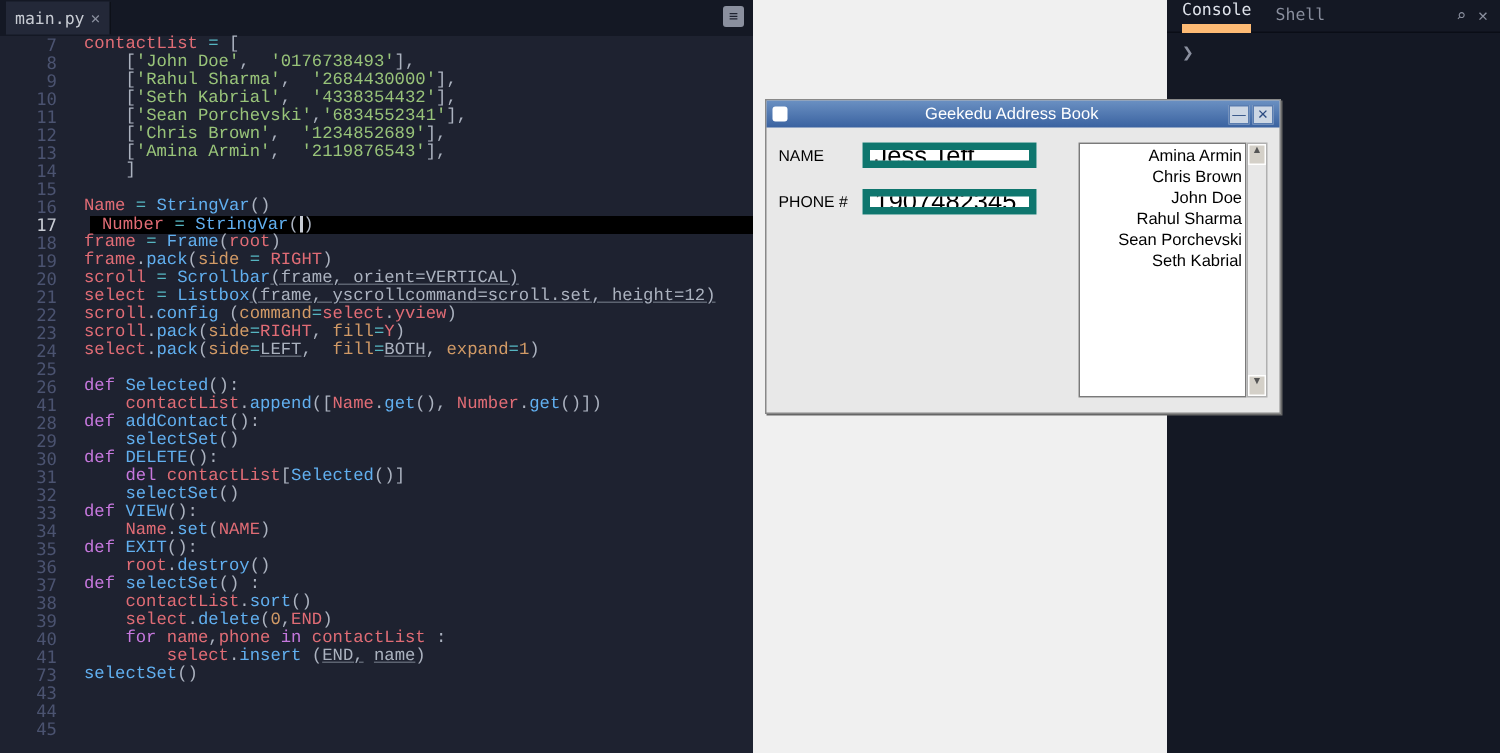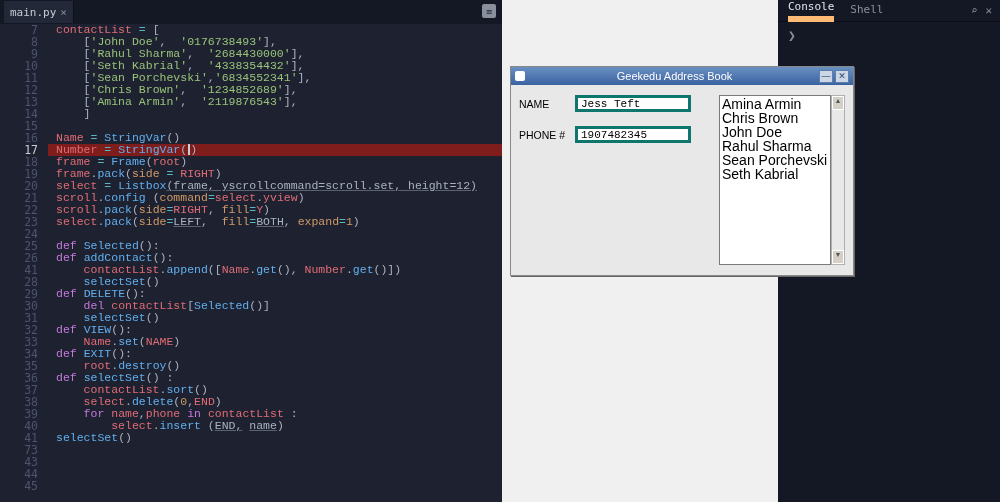--- a/index.html
+++ b/index.html
@@ -23,21 +23,21 @@
   }
   .tab .close { color: #8a8f9e; cursor: pointer; font-size: 11px; }
   .tab-settings { position:absolute; right:6px; top:4px; width:14px; height:14px; background:#8a8f9e; border-radius:2px; display:flex; align-items:center; justify-content:center; font-size:10px; color:#1e2230;}
 
   .code-area { display: flex; height: calc(100% - 24px); font-size: 11.5px; line-height: 12px; }
   .gutter { width: 48px; text-align: right; padding-right: 10px; color: #4b5370; user-select: none; }
   .gutter .ln { height: 12px; }
   .gutter .ln.current { color: #c8ccd4; padding-left: 20px; }
   .code { flex: 1; position: relative; font-family: Liberation Mono, monospace; }
   .line { height: 12px; white-space: pre; padding-left: 8px; }
-  .line.current { background: #7f1d1d; }
+  .line.current { background: #000000; margin-left: 12px; }
   .line.current::before { content:""; position:absolute; left:-48px; width:48px; height:12px; background:#2b3350; z-index:-1;}
 
   
   .kw { color: #c678dd; }
   .fn { color: #61afef; }
   .str { color: #98c379; }
   .num { color: #d19a66; }
   .op { color: #56b6c2; }
   .id { color: #e06c75; }
   .prm { color: #d19a66; }
@@ -58,28 +58,28 @@
   }
   .titlebar .icon { width: 10px; height: 10px; background: #fff; border-radius: 2px; margin-right: 5px;}
   .titlebar .title { flex: 1; text-align: center; }
   .win-controls { display:flex; gap:2px;}
   .win-btn { width: 14px; height: 13px; background: #cdd7e4; border:1px solid #5a7db0; color:#2a4a80; font-size:9px; display:flex; align-items:center; justify-content:center; cursor:pointer;}
   .win-body { display: flex; padding: 10px 8px; height: calc(100% - 18px); }
   .form-col { flex: 0 0 200px; }
   .form-row { display: flex; align-items: center; margin-bottom: 14px; }
   .form-row label { width: 56px; font-size: 10.5px; }
   .text-input {
-    width: 116px; height: 17px; border: 3px solid #0f766e;
-    background: #fff; font-family: Liberation Mono, monospace; font-size: 11px;
+    width: 116px; height: 17px; border: 5px solid #0f766e;
+    background: #fff; font-family: Liberation Sans, sans-serif; font-size: 17px;
     padding: 0 3px; color:#000;
   }
   .listbox-wrap { flex: 1; display: flex; }
   .listbox {
     flex:1; background: #fff; border: 1px solid #7a7a7a;
-    font-size: 14px; padding: 1px 2px; line-height: 14px; color:#000;
+    font-size: 11px; padding: 1px 2px; line-height: 14px; color:#000;text-align:right;
   }
   .scrollbar-v { width: 14px; background: #e8e8e8; border: 1px solid #b0b0b0; display:flex; flex-direction:column;}
   .sb-btn { height:14px; background:#d4d0c8; border:1px solid #fff; font-size:7px; text-align:center; color:#555;}
   .sb-track { flex:1; background:#e8e8e8;}
 
   .console-area { flex: 1; background: #141824; }
   .console-tabs { height: 22px; display:flex; align-items:center; gap:16px; padding:0 10px; font-size:11px; border-bottom:1px solid #0a0d16; position:relative;}
   .ctab { color:#8a8f9e; cursor:pointer; padding-bottom:3px;}
   .ctab.active { color:#e0e4ec; border-bottom: 6px solid #fdba74;}
   .console-icons { position:absolute; right:8px; display:flex; gap:8px; font-size:11px; color:#8a8f9e;}
@@ -145,28 +145,29 @@
         <div class="line"><span class="pn">    [</span><span class="str">'Seth Kabrial'</span><span class="pn">,  </span><span class="str">'4338354432'</span><span class="pn">],</span></div>
         <div class="line"><span class="pn">    [</span><span class="str">'Sean Porchevski'</span><span class="pn">,</span><span class="str">'6834552341'</span><span class="pn">],</span></div>
         <div class="line"><span class="pn">    [</span><span class="str">'Chris Brown'</span><span class="pn">,  </span><span class="str">'1234852689'</span><span class="pn">],</span></div>
         <div class="line"><span class="pn">    [</span><span class="str">'Amina Armin'</span><span class="pn">,  </span><span class="str">'2119876543'</span><span class="pn">],</span></div>
         <div class="line"><span class="pn">    ]</span></div>
         <div class="line"><span class="pn"></span></div>
         <div class="line"><span class="id">Name</span><span class="pn"> </span><span class="op">=</span><span class="pn"> </span><span class="fn">StringVar</span><span class="pn">()</span></div>
         <div class="line current"><span class="id">Number</span><span class="pn"> </span><span class="op">=</span><span class="pn"> </span><span class="fn">StringVar</span><span class="pn">(</span><span class="cursor"></span><span class="pn">)</span></div>
         <div class="line"><span class="id">frame</span><span class="pn"> </span><span class="op">=</span><span class="pn"> </span><span class="fn">Frame</span><span class="pn">(</span><span class="id">root</span><span class="pn">)</span></div>
         <div class="line"><span class="id">frame</span><span class="pn">.</span><span class="fn">pack</span><span class="pn">(</span><span class="prm">side</span><span class="pn"> </span><span class="op">=</span><span class="pn"> </span><span class="id">RIGHT</span><span class="pn">)</span></div>
+        <div class="line"><span class="id">scroll</span><span class="pn"> </span><span class="op">=</span><span class="pn"> </span><span class="fn">Scrollbar</span><span class="ul">(frame, orient=VERTICAL)</span></div>
         <div class="line"><span class="id">select</span><span class="pn"> </span><span class="op">=</span><span class="pn"> </span><span class="fn">Listbox</span><span class="ul">(frame, yscrollcommand=scroll.set, height=12)</span></div>
         <div class="line"><span class="id">scroll</span><span class="pn">.</span><span class="fn">config</span><span class="pn"> (</span><span class="prm">command</span><span class="op">=</span><span class="id">select</span><span class="pn">.</span><span class="id">yview</span><span class="pn">)</span></div>
         <div class="line"><span class="id">scroll</span><span class="pn">.</span><span class="fn">pack</span><span class="pn">(</span><span class="prm">side</span><span class="op">=</span><span class="id">RIGHT</span><span class="pn">, </span><span class="prm">fill</span><span class="op">=</span><span class="id">Y</span><span class="pn">)</span></div>
         <div class="line"><span class="id">select</span><span class="pn">.</span><span class="fn">pack</span><span class="pn">(</span><span class="prm">side</span><span class="op">=</span><span class="ul">LEFT</span><span class="pn">,  </span><span class="prm">fill</span><span class="op">=</span><span class="ul">BOTH</span><span class="pn">, </span><span class="prm">expand</span><span class="op">=</span><span class="num">1</span><span class="pn">)</span></div>
         <div class="line"><span class="pn"></span></div>
         <div class="line"><span class="kw">def</span><span class="pn"> </span><span class="fn">Selected</span><span class="pn">():</span></div>
+        <div class="line"><span class="pn">    </span><span class="id">contactList</span><span class="pn">.</span><span class="fn">append</span><span class="pn">([</span><span class="id">Name</span><span class="pn">.</span><span class="fn">get</span><span class="pn">(), </span><span class="id">Number</span><span class="pn">.</span><span class="fn">get</span><span class="pn">()])</span></div>
         <div class="line"><span class="kw">def</span><span class="pn"> </span><span class="fn">addContact</span><span class="pn">():</span></div>
-        <div class="line"><span class="pn">    </span><span class="id">contactList</span><span class="pn">.</span><span class="fn">append</span><span class="pn">([</span><span class="id">Name</span><span class="pn">.</span><span class="fn">get</span><span class="pn">(), </span><span class="id">Number</span><span class="pn">.</span><span class="fn">get</span><span class="pn">()])</span></div>
         <div class="line"><span class="pn">    </span><span class="fn">selectSet</span><span class="pn">()</span></div>
         <div class="line"><span class="kw">def</span><span class="pn"> </span><span class="fn">DELETE</span><span class="pn">():</span></div>
         <div class="line"><span class="pn">    </span><span class="kw">del</span><span class="pn"> </span><span class="id">contactList</span><span class="pn">[</span><span class="fn">Selected</span><span class="pn">()]</span></div>
         <div class="line"><span class="pn">    </span><span class="fn">selectSet</span><span class="pn">()</span></div>
         <div class="line"><span class="kw">def</span><span class="pn"> </span><span class="fn">VIEW</span><span class="pn">():</span></div>
         <div class="line"><span class="pn">    </span><span class="id">Name</span><span class="pn">.</span><span class="fn">set</span><span class="pn">(</span><span class="id">NAME</span><span class="pn">)</span></div>
         <div class="line"><span class="kw">def</span><span class="pn"> </span><span class="fn">EXIT</span><span class="pn">():</span></div>
         <div class="line"><span class="pn">    </span><span class="id">root</span><span class="pn">.</span><span class="fn">destroy</span><span class="pn">()</span></div>
         <div class="line"><span class="kw">def</span><span class="pn"> </span><span class="fn">selectSet</span><span class="pn">() :</span></div>
         <div class="line"><span class="pn">    </span><span class="id">contactList</span><span class="pn">.</span><span class="fn">sort</span><span class="pn">()</span></div>

